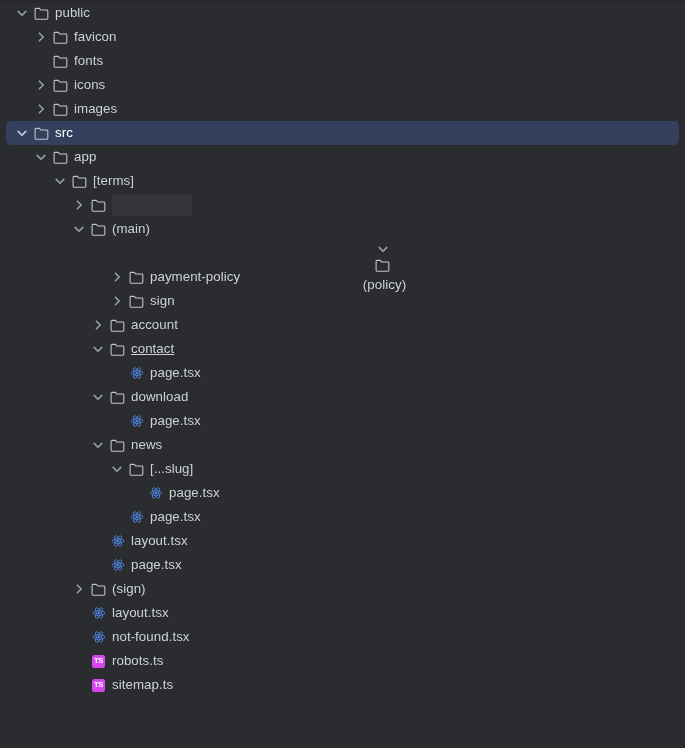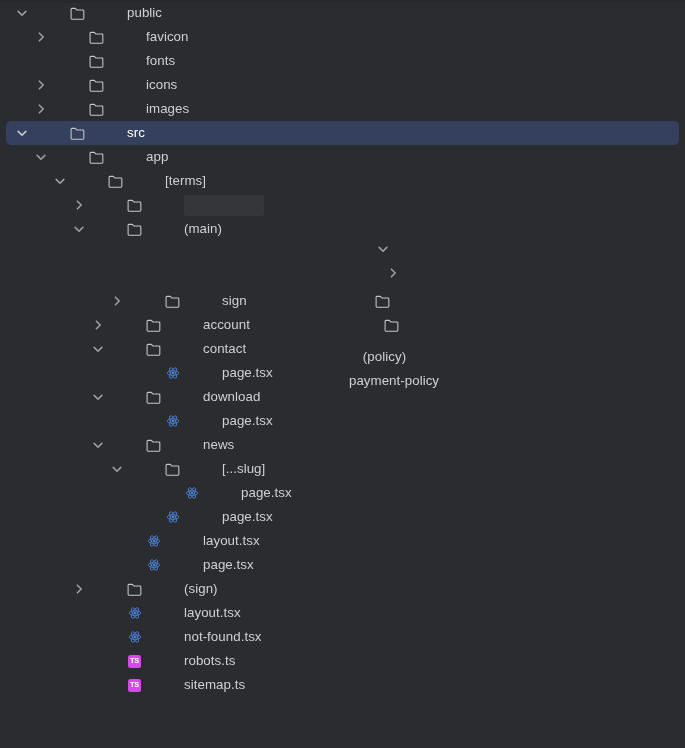--- a/index.html
+++ b/index.html
@@ -46,21 +46,20 @@
     position: relative;
     display: flex;
     align-items: center;
     height: 24px;
     margin: 0 6px;
     padding: 0;
     border-radius: 5px;
     white-space: nowrap;
     cursor: pointer;
     user-select: none;
-    gap: 36px;
   }
   .row.selected {
     background: #34405e;
   }
   .row.selected .label { color: #ffffff; }
   .row.selected .twisty svg { stroke: #c9cdd3; }
 
   .twisty {
     flex: 0 0 auto;
     width: 16px;
@@ -280,21 +279,21 @@
             <path d="M1.2 3.4 L5 7.2 L8.8 3.4"></path>
           </svg>
         </span>
         <span class="icon icon-folder">
           <svg viewBox="0 0 16 14">
             <path d="M1.1 12.2 V2.4 a0.9 0.9 0 0 1 0.9-0.9 H5.6 L7.2 3.2 H13.9 a0.9 0.9 0 0 1 0.9 0.9 V12.2 a0.9 0.9 0 0 1-0.9 0.9 H2 a0.9 0.9 0 0 1-0.9-0.9 Z"></path>
           </svg>
         </span>
         <span class="label">(policy)</span>
       </li>
-      <li class="row" style="padding-left: 103px; flex-direction: column;">
+      <li class="row" style="padding-left: 103px;">
         <span class="twisty">
           <svg viewBox="0 0 10 10">
             <path d="M3.4 1.2 L7.2 5 L3.4 8.8"></path>
           </svg>
         </span>
         <span class="icon icon-folder">
           <svg viewBox="0 0 16 14">
             <path d="M1.1 12.2 V2.4 a0.9 0.9 0 0 1 0.9-0.9 H5.6 L7.2 3.2 H13.9 a0.9 0.9 0 0 1 0.9 0.9 V12.2 a0.9 0.9 0 0 1-0.9 0.9 H2 a0.9 0.9 0 0 1-0.9-0.9 Z"></path>
           </svg>
         </span>
@@ -319,21 +318,21 @@
             <path d="M3.4 1.2 L7.2 5 L3.4 8.8"></path>
           </svg>
         </span>
         <span class="icon icon-folder">
           <svg viewBox="0 0 16 14">
             <path d="M1.1 12.2 V2.4 a0.9 0.9 0 0 1 0.9-0.9 H5.6 L7.2 3.2 H13.9 a0.9 0.9 0 0 1 0.9 0.9 V12.2 a0.9 0.9 0 0 1-0.9 0.9 H2 a0.9 0.9 0 0 1-0.9-0.9 Z"></path>
           </svg>
         </span>
         <span class="label">account</span>
       </li>
-      <li class="row" style="padding-left: 84px;">
+      <li class="row" style="padding-left: 84px; text-decoration: underline;">
         <span class="twisty">
           <svg viewBox="0 0 10 10">
             <path d="M1.2 3.4 L5 7.2 L8.8 3.4"></path>
           </svg>
         </span>
         <span class="icon icon-folder">
           <svg viewBox="0 0 16 14">
             <path d="M1.1 12.2 V2.4 a0.9 0.9 0 0 1 0.9-0.9 H5.6 L7.2 3.2 H13.9 a0.9 0.9 0 0 1 0.9 0.9 V12.2 a0.9 0.9 0 0 1-0.9 0.9 H2 a0.9 0.9 0 0 1-0.9-0.9 Z"></path>
           </svg>
         </span>

